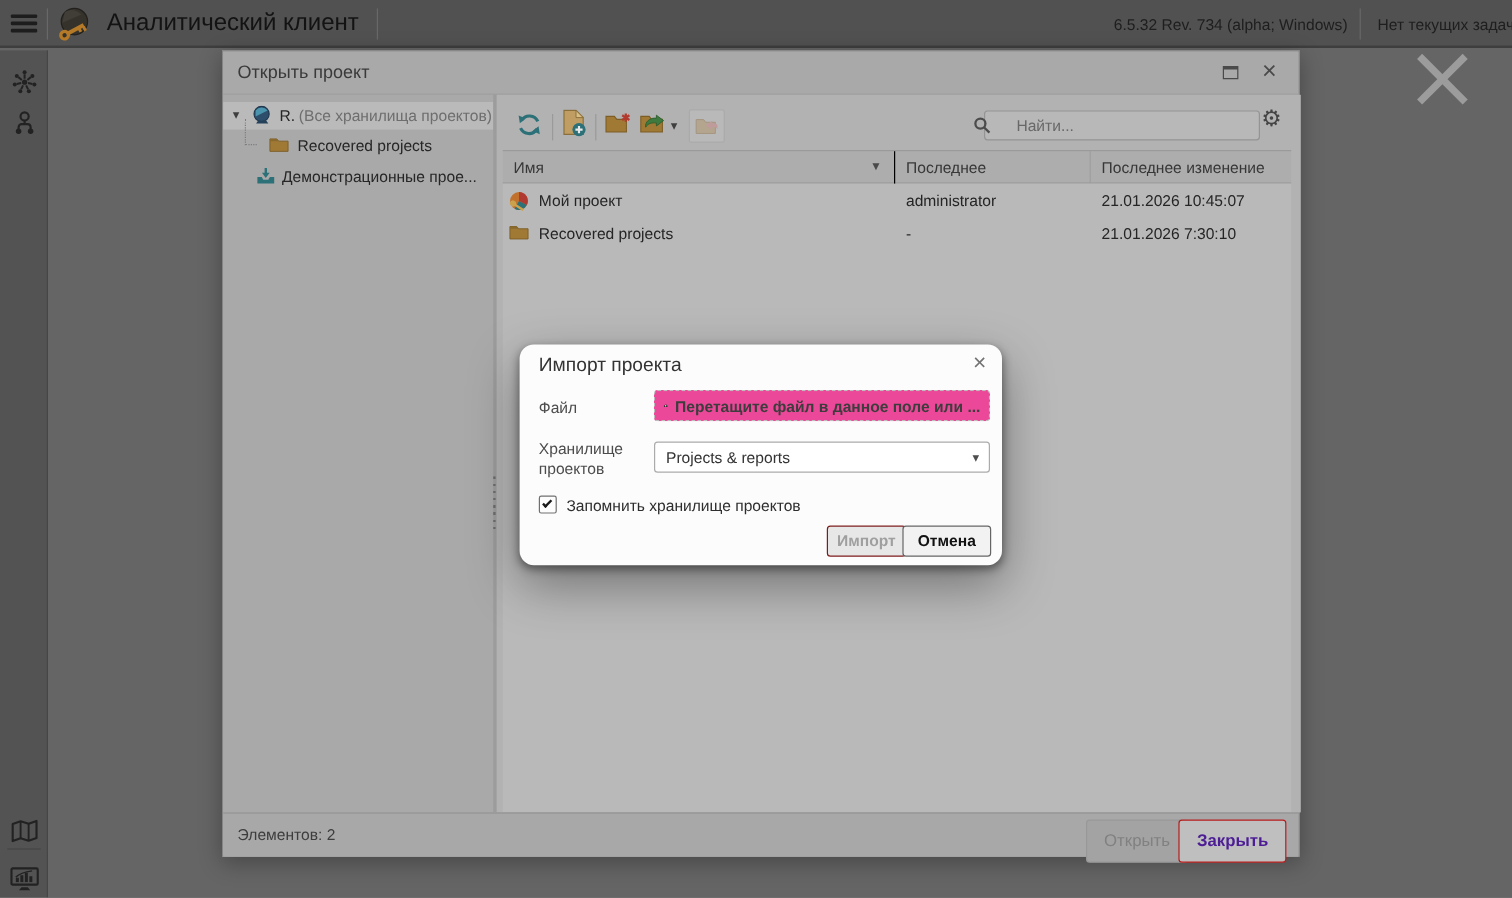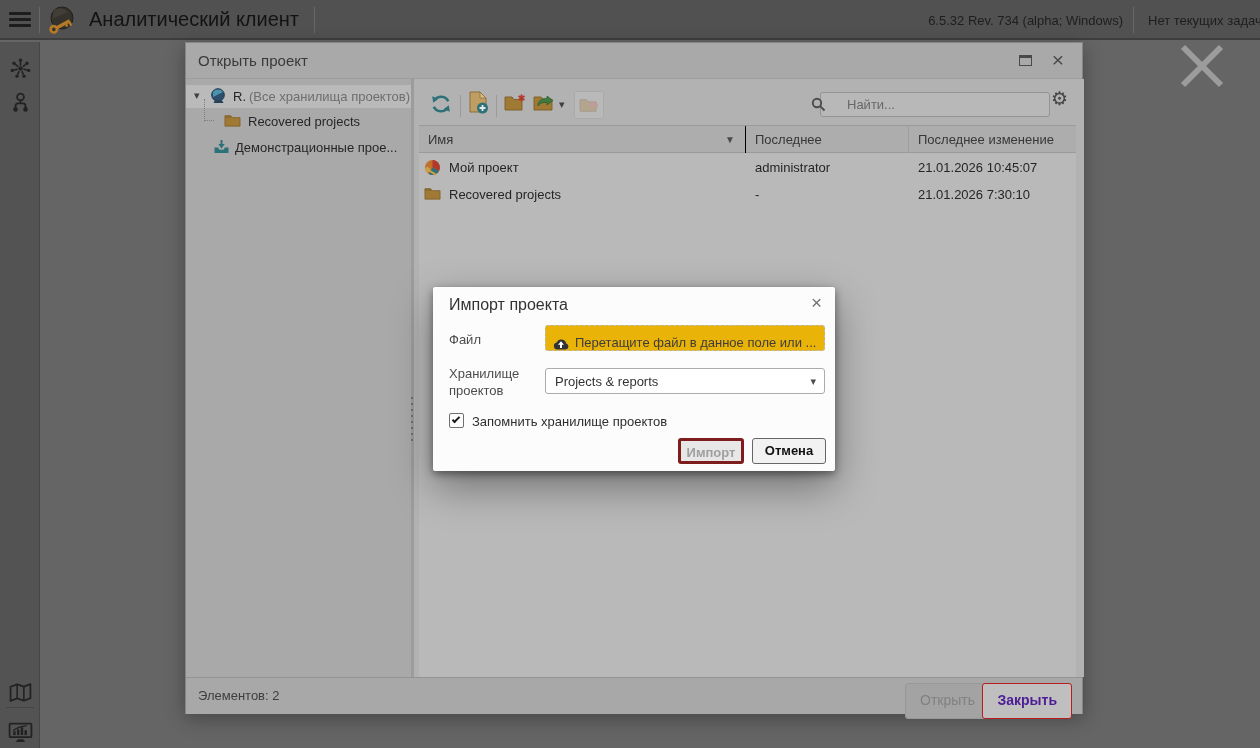--- a/index.html
+++ b/index.html
@@ -91,42 +91,42 @@
   .dfoot { position:absolute; left:0; top:634px; width:896px; height:37px;
     background:#a8a8a8; border-top:1px solid #949494; }
   .dfoot-status { position:absolute; left:12px; top:10px; font-size:13px; color:#3d3d3d; }
   .btn { position:absolute; top:5px; height:36px; border-radius:3px; font-size:14px;
     text-align:center; line-height:24px; padding:4px 14px; }
   .btn-open { right:92px; background:#a3a3a3; border:1px solid #989898; color:#818181; }
   .btn-close { right:10px; background:#bfbfbf; border:1px solid #b91c1c; color:#4c1d95; font-weight:bold; cursor:pointer; }
 
   
   .import { position:absolute; left:433px; top:287px; width:402px; height:184px;
-    background:#fcfcfc; border-radius:2px;
+    background:#fcfcfc; border-radius:12px;
     box-shadow:0 3px 8px rgba(0,0,0,0.45), 0 16px 42px rgba(0,0,0,0.38); }
   .imp-title { position:absolute; left:16px; top:9px; font-size:16px; color:#333; }
   .imp-close { position:absolute; right:13px; top:5px; font-size:19px; color:#737373; cursor:pointer; }
   .imp-label { position:absolute; left:16px; font-size:13px; color:#4c4c4c; line-height:17px; }
   .dropzone { position:absolute; left:112px; top:38px; width:280px; height:26px;
-    border:1px dashed #bdbdbd; border-radius:3px; background:#eab308; cursor:pointer;
-    display:flex; align-items:flex-end; padding:0 7px; overflow:hidden; }
+    border:1px dashed #bdbdbd; border-radius:3px; background:#ec4899; cursor:pointer;
+    display:flex; align-items:center; padding:0 7px; overflow:hidden;font-weight:bold; }
   .dz-text { font-size:13px; color:#3d3d3d; margin-left:6px; white-space:nowrap; }
   .select { position:absolute; left:112px; top:81px; width:280px; height:26px;
     border:1px solid #ababab; border-radius:3px; background:#fff; cursor:pointer; }
   .sel-val { position:absolute; left:9px; top:5px; font-size:13px; color:#333; }
   .sel-caret { position:absolute; right:8px; top:6px; font-size:11px; color:#4d4d4d; }
   .cbx { position:absolute; left:16px; top:126px; width:15px; height:15px; background:#fdfdfd;
     border:1px solid #707070; border-radius:2px; cursor:pointer; }
   .cbx .check { display:none; position:absolute; left:2px; top:3px; width:8px; height:4px;
     border-left:2px solid #1a1a1a; border-bottom:2px solid #1a1a1a; transform:rotate(-45deg); }
   .cbx.checked .check { display:block; }
   .cbx-label { position:absolute; left:39px; top:127px; font-size:13px; color:#2e2e2e; }
   .ibtn { position:absolute; top:151px; height:26px; border-radius:3px; font-size:13px;
     font-weight:bold; text-align:center; line-height:24px; }
-  .ibtn-import { left:245px; width:66px; background:#e7e7e7; border:3px solid #7f1d1d; color:#9f9f9f; }
+  .ibtn-import { left:256px; width:66px; background:#e7e7e7; border:1px solid #7f1d1d; color:#9f9f9f; }
   .ibtn-cancel { left:319px; width:74px; background:#f2f2f2; border:1px solid #666; color:#121212; cursor:pointer; }
 </style>
 </head>
 <body>
 
 <div class="screen">
 
   <header class="topbar">
     <div class="hamburger">
         <span></span>

